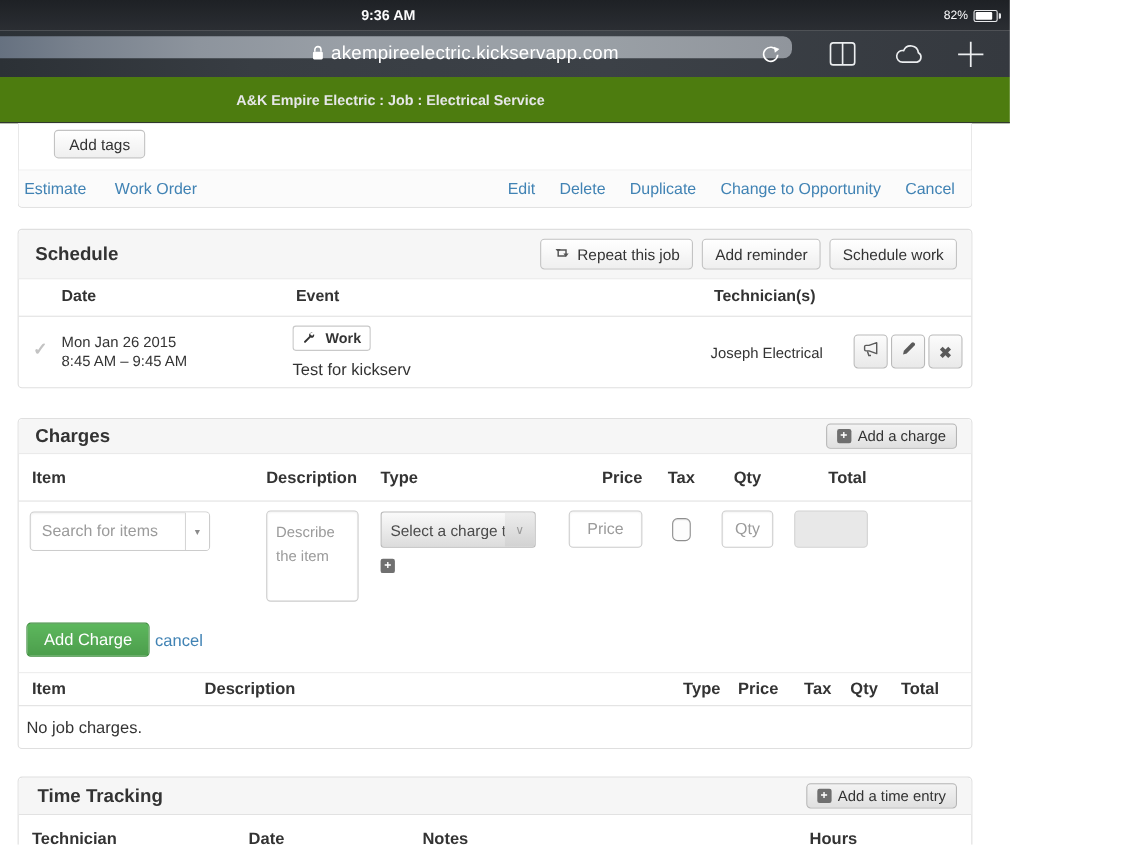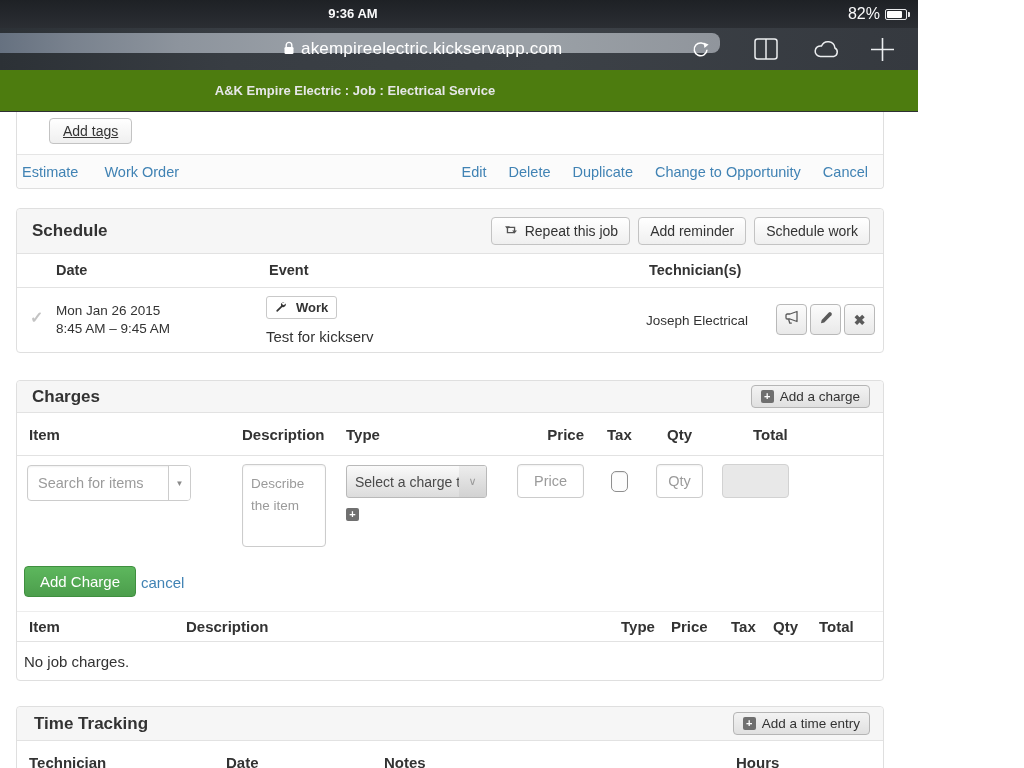--- a/index.html
+++ b/index.html
@@ -13,21 +13,21 @@
   .statusbar {
     position:absolute; left:0; top:0; width:918px; height:28px;
     background:linear-gradient(180deg,#1e2125,#2b2e33);
   }
   .status-time {
     position:absolute; left:0; top:0; width:706px; height:28px;
     text-align:center; line-height:28px; color:#fbfbfc; font-size:13px; font-weight:bold;
   }
   .status-batt {
     position:absolute; right:8px; top:0; height:28px; display:flex; align-items:center; gap:5px;
-    color:#fbfbfc; font-size:16px;
+    color:#fbfbfc; font-size:11px;
   }
   .batt-body {
     position:relative; width:22px; height:11px; border:1px solid #e8e9eb; border-radius:2px;
     display:flex; align-items:center; padding:1px;
   }
   .batt-fill { height:7px; background:#ffffff; border-radius:1px; }
   .batt-nub { width:2px; height:5px; background:#e8e9eb; border-radius:0 1px 1px 0; margin-left:1px; }
   .toolbar {
     position:absolute; left:0; top:28px; width:918px; height:42px;
     background:linear-gradient(90deg,#2c3136 0%,#383d43 25%,#3c4147 60%,#35393f 100%);
@@ -178,21 +178,21 @@
           </svg>
       </span>
     </div>
 
     <div class="titlebar">
       <div class="page-title">A&amp;K Empire Electric : Job : Electrical Service</div>
     </div>
   </div>
 
   <div class="card" style="left:16px; top:112px; width:868px; height:77px; border-top:none; border-radius:0 0 4px 4px;">
-    <button class="btn-white" style="position:absolute; left:32px; top:6px; padding:4px 13px;text-decoration:underline;">
+    <button class="btn-white" style="position:absolute; left:32px; top:6px; padding:4px 13px;">
       <span>Add tags</span>
     </button>
     <div class="footer-links">
       <div class="fl-left">
         <a class="link">Estimate</a>
         <a class="link">Work Order</a>
       </div>
       <div class="fl-right">
         <a class="link">Edit</a>
         <a class="link">Delete</a>

